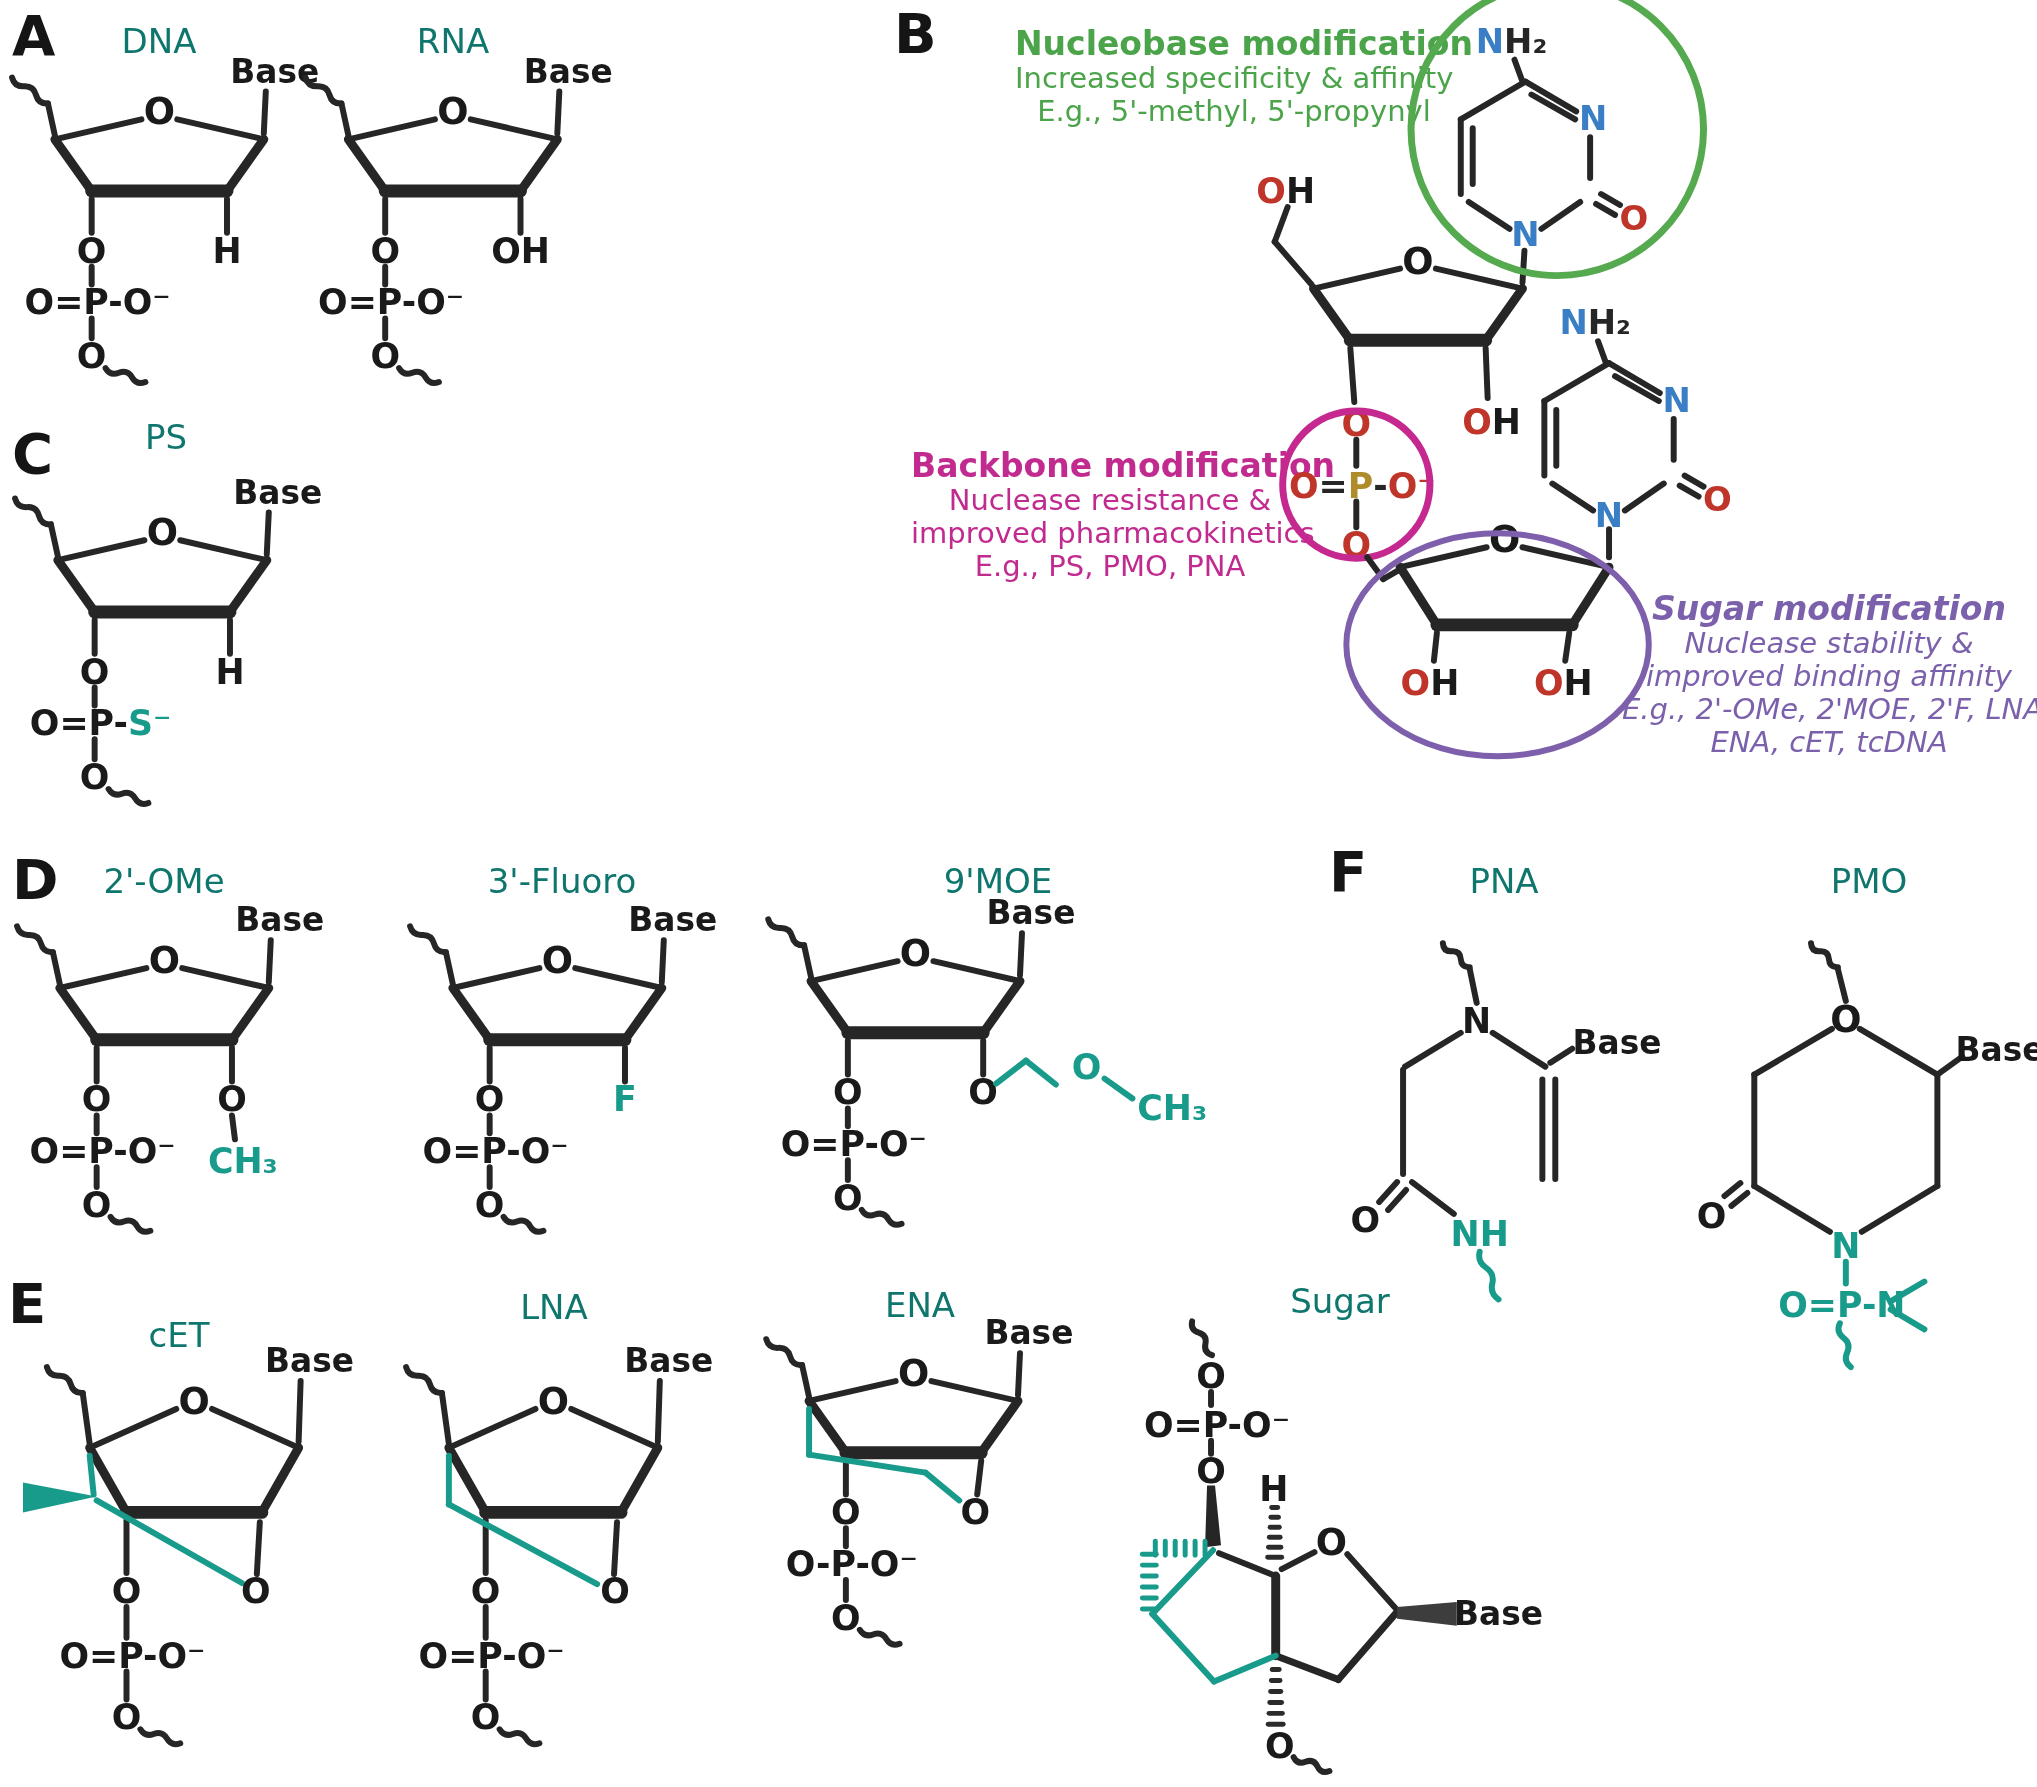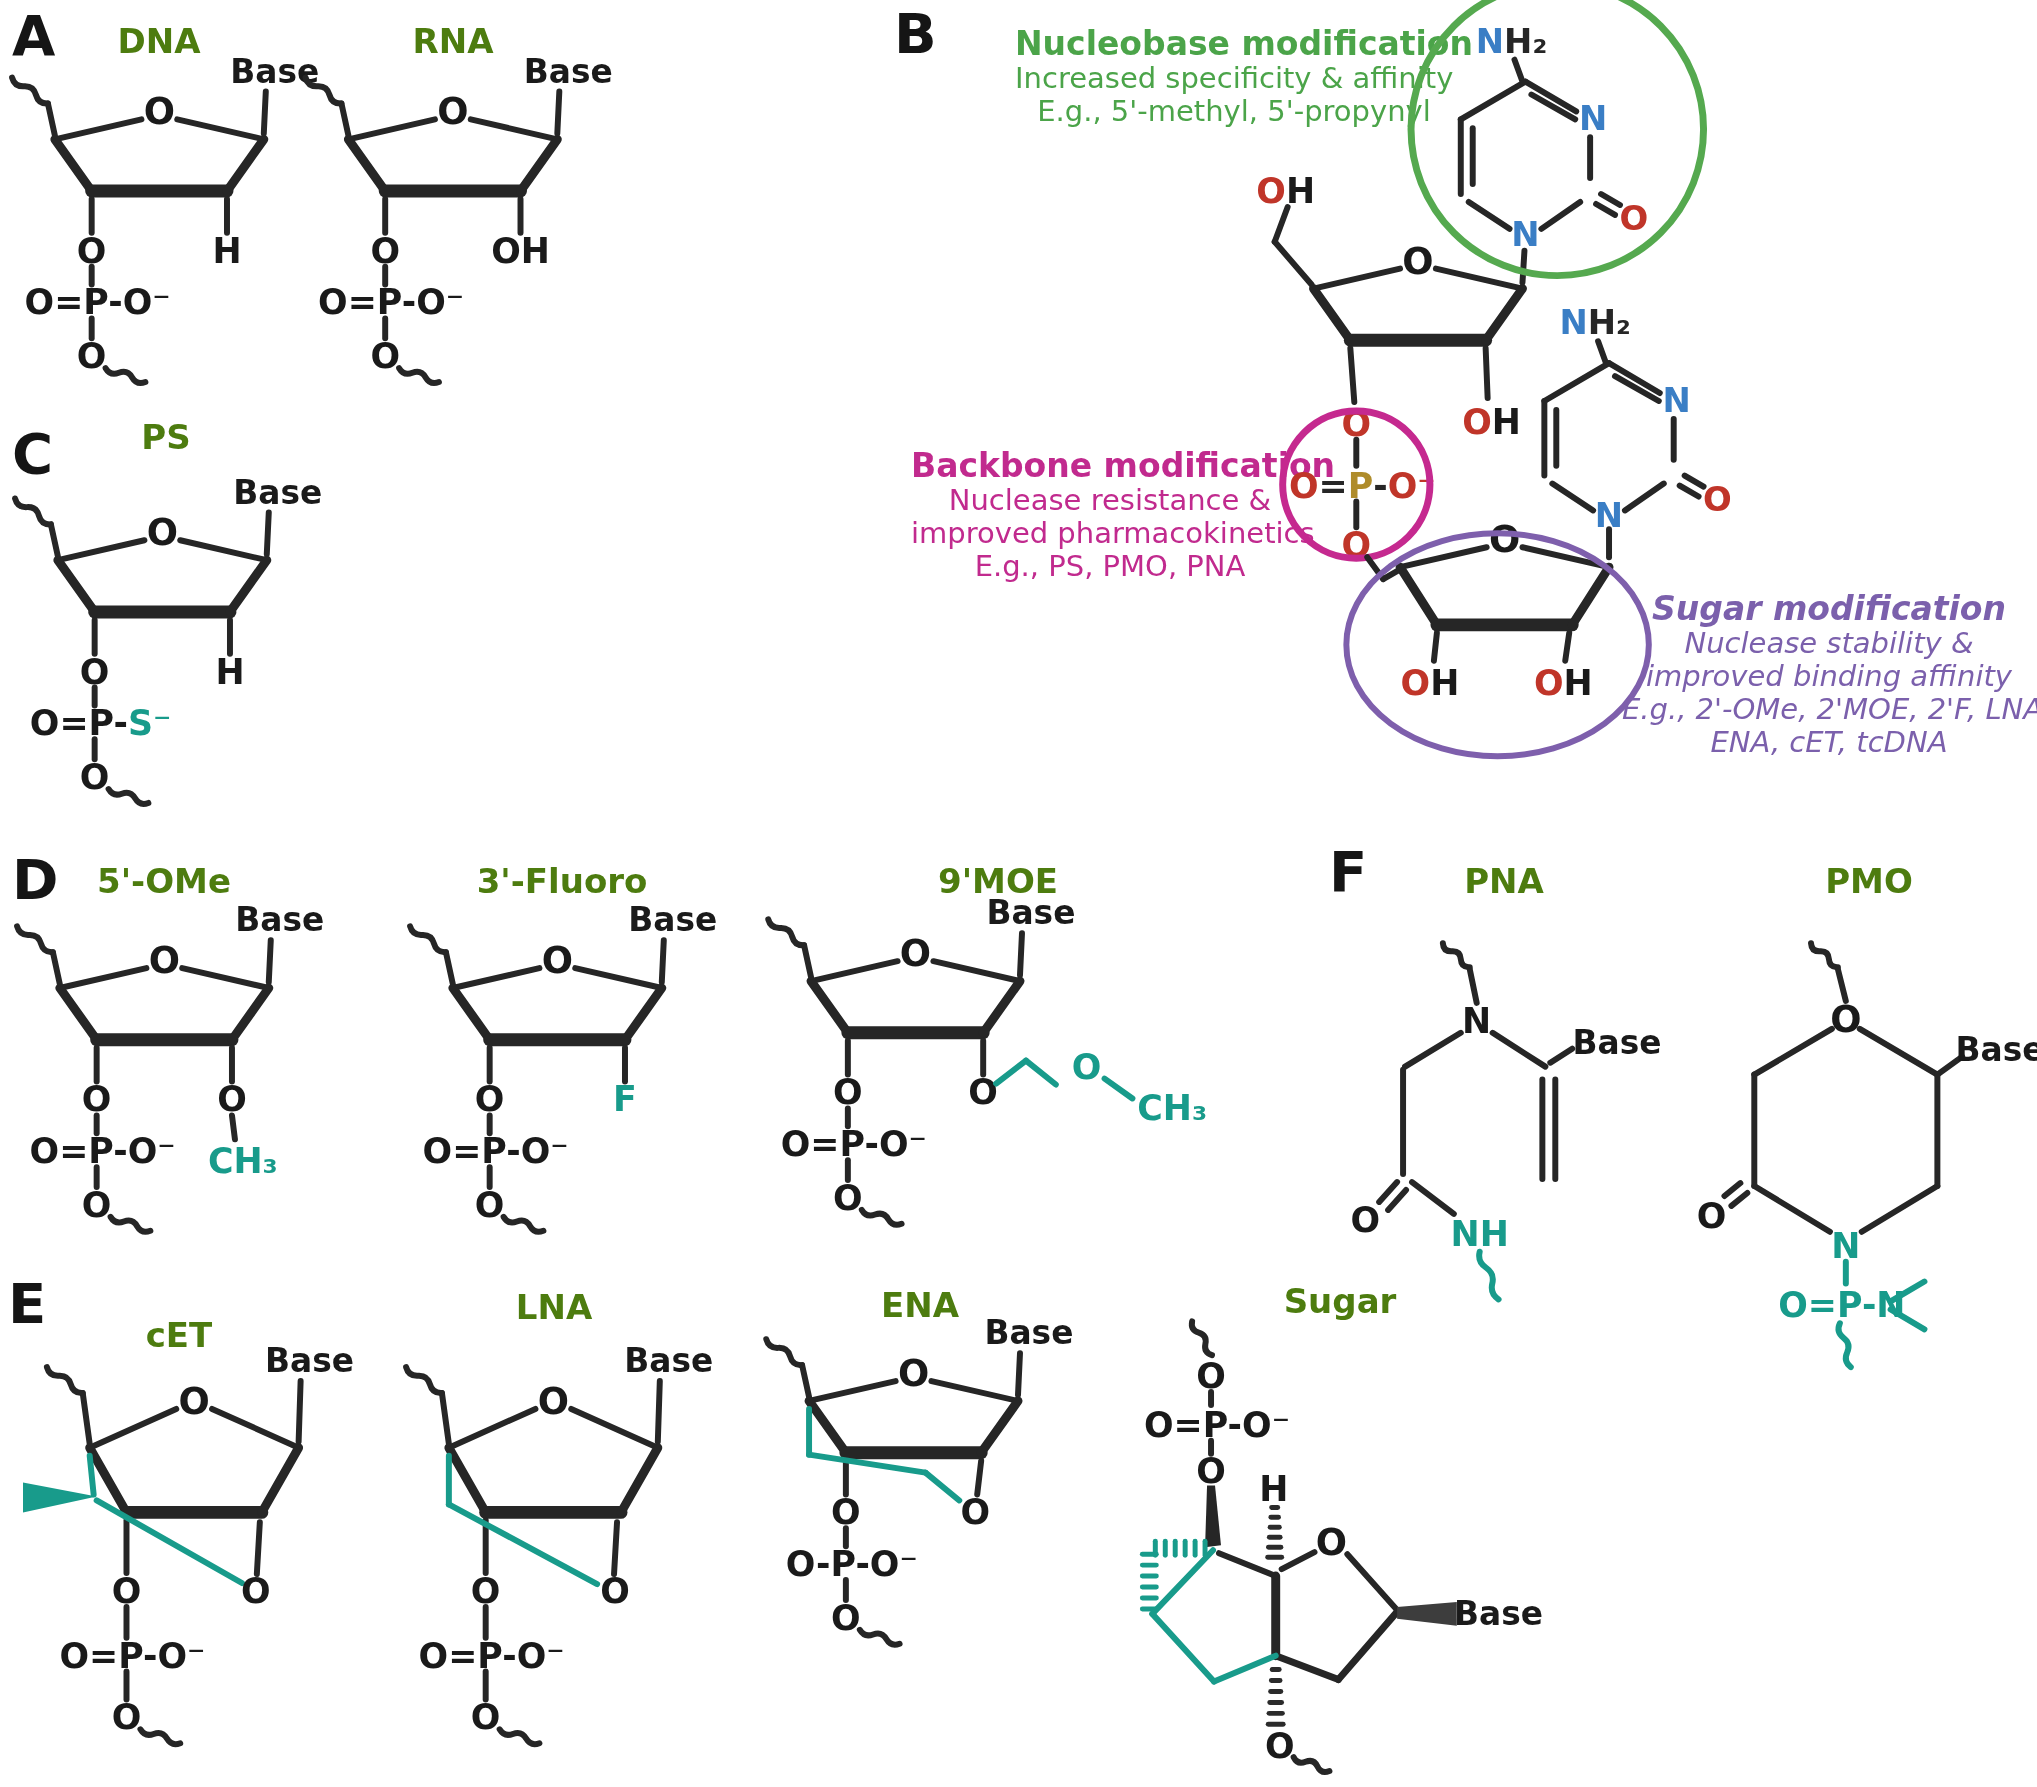--- a/index.html
+++ b/index.html
@@ -1,20 +1,20 @@
 <!DOCTYPE html>
 <html><head>
 <meta charset="utf-8">
 <style>
   html,body{margin:0;padding:0;background:#fff;}
   #canvas{position:relative;width:2038px;height:1787px;background:#ffffff;overflow:hidden;
           font-family:"DejaVu Sans","Liberation Sans",sans-serif;}
   .panel-letter{position:absolute;font-size:56px;font-weight:800;color:#151515;line-height:1;}
-  .struct-title{position:absolute;transform:translateX(-50%);font-size:34px;font-weight:700;
-                color:#4d7c0f;white-space:nowrap;line-height:1;}
+  .struct-title{position:absolute;transform:translateX(-50%);font-size:34px;font-weight:400;
+                color:#0f766e;white-space:nowrap;line-height:1;}
   .anno{position:absolute;text-align:center;line-height:33px;white-space:nowrap;}
   .anno .anno-title{font-size:33px;font-weight:700;line-height:36px;}
   .anno .anno-line{font-size:29px;font-weight:400;}
   svg{position:absolute;left:0;top:0;}
   text{font-family:"DejaVu Sans","Liberation Sans",sans-serif;}
 </style>
 </head>
 <body>
 
 <div id="canvas">
@@ -22,21 +22,21 @@
   <div class="panel-letter" style="left:12px;top:8px">A</div>
   <div class="panel-letter" style="left:894px;top:6px">B</div>
   <div class="panel-letter" style="left:12px;top:426px">C</div>
   <div class="panel-letter" style="left:12px;top:852px">D</div>
   <div class="panel-letter" style="left:8px;top:1276px">E</div>
   <div class="panel-letter" style="left:1329px;top:844px">F</div>
 
   <div class="struct-title" style="left:159px;top:24px">DNA</div>
   <div class="struct-title" style="left:453px;top:24px">RNA</div>
   <div class="struct-title" style="left:166px;top:420px">PS</div>
-  <div class="struct-title" style="left:164px;top:864px">5'-OMe</div>
+  <div class="struct-title" style="left:164px;top:864px">2'-OMe</div>
   <div class="struct-title" style="left:562px;top:864px">3'-Fluoro</div>
   <div class="struct-title" style="left:998px;top:864px">9'MOE</div>
   <div class="struct-title" style="left:1504px;top:864px">PNA</div>
   <div class="struct-title" style="left:1869px;top:864px">PMO</div>
   <div class="struct-title" style="left:179px;top:1318px">cET</div>
   <div class="struct-title" style="left:554px;top:1290px">LNA</div>
   <div class="struct-title" style="left:920px;top:1288px">ENA</div>
   <div class="struct-title" style="left:1340px;top:1284px">Sugar</div>
 
   <div class="anno" style="left: 1015px; top: 26px; width: 438px; color: rgb(75, 164, 73);">

